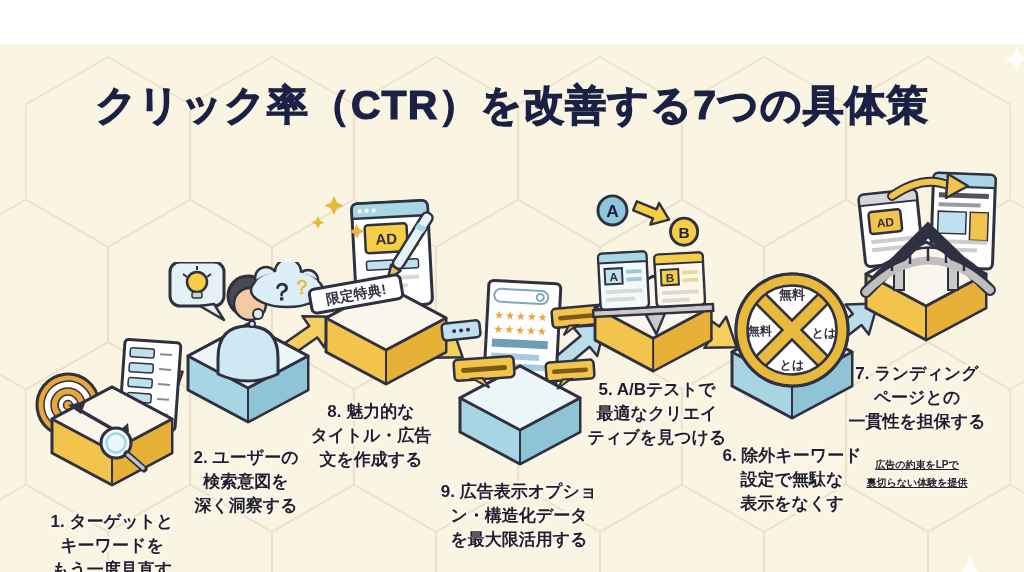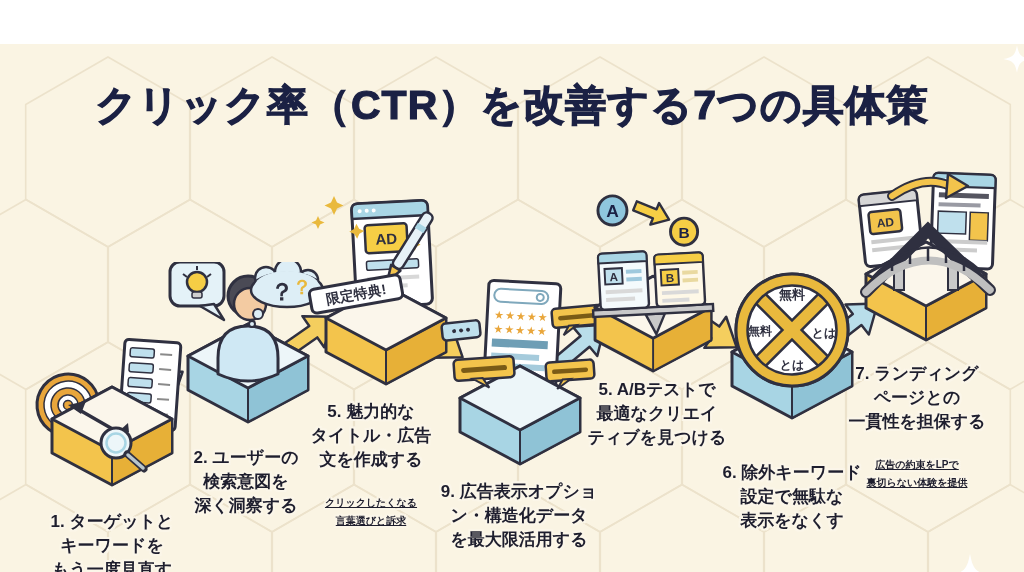--- a/index.html
+++ b/index.html
@@ -207,25 +207,23 @@
         <path d="M108,78 L119,78 L113.5,94 Z" fill="#F3C44C" stroke="#2F3040" stroke-width="2.5" stroke-linejoin="round"></path>
         <path d="M111.5,88 L115.5,88 L113.5,94 Z" fill="#2F3040"></path>
       </g>
       <g transform="rotate(-10 60 100)">
         <rect x="14" y="88" width="92" height="24" rx="5" fill="#FFFFFF" stroke="#2F3040" stroke-width="3"></rect>
         <text x="60" y="105" text-anchor="middle" font-size="14" font-weight="800" fill="#2F3040">限定特典!</text>
       </g>
     </svg>
   </div>
   <div class="step-text" style="left:271px;top:338px;width:200px">
-    <div class="step-title">5. 魅力的な
+    <div class="step-title">8. 魅力的な
 タイトル・広告
 文を作成する</div>
-    <div class="step-subtitle">クリックしたくなる
-言葉選びと訴求</div>
   </div>
 
   <div class="step" style="left:430px;top:232px">
     <svg width="180" height="190" viewBox="0 0 180 190">
       <g transform="rotate(3 92 64)">
         <rect x="56" y="6" width="72" height="116" rx="5" fill="#FFFFFF" stroke="#2F3040" stroke-width="3"></rect>
         <rect x="62" y="14" width="54" height="13" rx="6.5" fill="#FFFFFF" stroke="#7FA8BC" stroke-width="2"></rect>
         <circle cx="108" cy="20.5" r="3.5" fill="none" stroke="#7FA8BC" stroke-width="2"></circle>
         <text x="63" y="44" font-size="11" fill="#E9A63B" letter-spacing="1">★★★★★</text>
         <text x="63" y="58" font-size="11" fill="#E9A63B" letter-spacing="1">★★★★★</text>
@@ -332,21 +330,21 @@
         <circle cx="90" cy="64" r="50" fill="none" stroke="#E9B93D" stroke-width="11"></circle>
         <circle cx="90" cy="64" r="56" fill="none" stroke="#2F3040" stroke-width="3"></circle>
         <circle cx="90" cy="64" r="44.5" fill="none" stroke="#2F3040" stroke-width="2.5"></circle>
         <text x="90" y="33" text-anchor="middle" font-size="13" font-weight="800" fill="#2F3040">無料</text>
         <text x="58" y="69" text-anchor="middle" font-size="12" font-weight="800" fill="#2F3040">無料</text>
         <text x="122" y="71" text-anchor="middle" font-size="12" font-weight="800" fill="#2F3040">とは</text>
         <text x="90" y="103" text-anchor="middle" font-size="12" font-weight="800" fill="#2F3040">とは</text>
       </g>
     </svg>
   </div>
-  <div class="step-text" style="left:692px;top:399px;width:200px">
+  <div class="step-text" style="left:692px;top:382px;width:200px">
     <div class="step-title">6. 除外キーワード
 設定で無駄な
 表示をなくす</div>
   </div>
 
   <div class="step" style="left:836px;top:122px">
     <svg width="180" height="176" viewBox="0 0 180 176">
       <g transform="rotate(2 127 55)">
         <rect x="96" y="8" width="62" height="94" rx="5" fill="#FFFFFF" stroke="#2F3040" stroke-width="3"></rect>
         <path d="M96,13 Q96,8 101,8 L153,8 Q158,8 158,13 L158,21 L96,21 Z" fill="#A9D6E5" stroke="#2F3040" stroke-width="2"></path>

